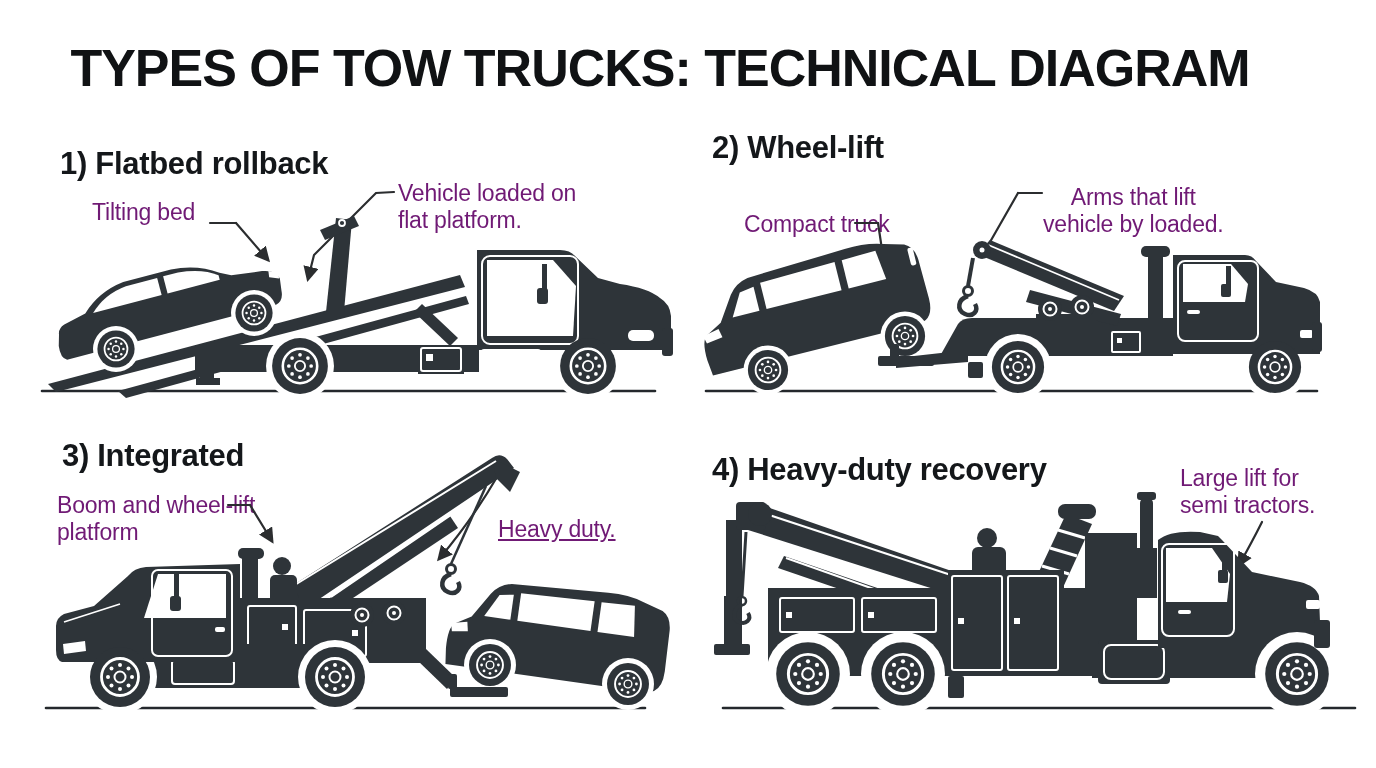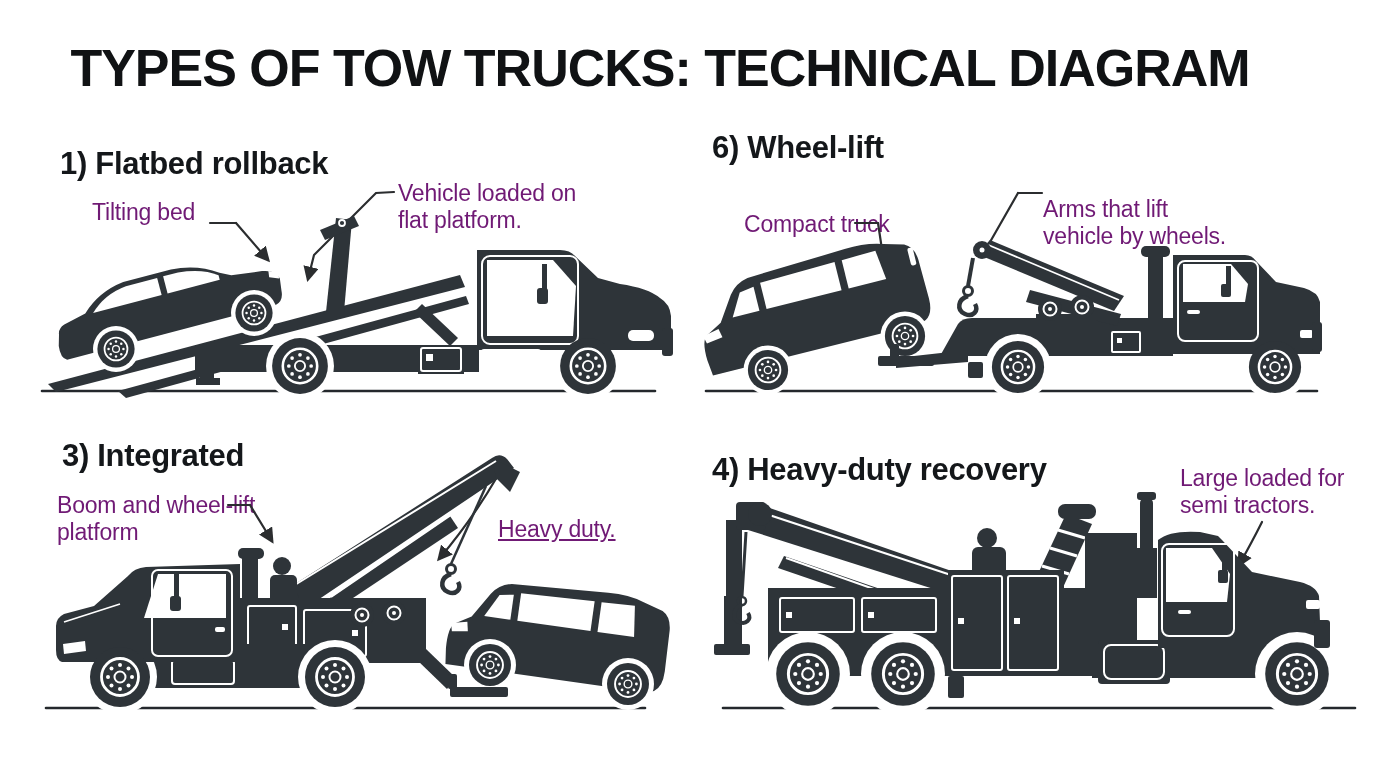--- a/index.html
+++ b/index.html
@@ -18,41 +18,41 @@
   .ground{stroke:#24282c;stroke-width:2.6;stroke-linecap:round;}
 </style>
 </head>
 <body>
 
 <div class="page">
 
   <div class="title">TYPES OF TOW TRUCKS: TECHNICAL DIAGRAM</div>
 
   <div class="qhead" style="left:60px;top:130px;margin-top:16px;">1) Flatbed rollback</div>
-  <div class="qhead" style="left:712px;top:130px;">6) Wheel-lift</div>
+  <div class="qhead" style="left:712px;top:130px;">2) Wheel-lift</div>
   <div class="qhead" style="left:62px;top:438px;">3) Integrated</div>
   <div class="qhead" style="left:712px;top:438px;margin-top:14px;">4) Heavy-duty recovery</div>
 
   <div class="lbl" style="left:92px;top:199px;text-align:right;">Tilting bed</div>
   <div class="lbl" style="left:398px;top:180px;">
     <span>Vehicle loaded on</span>
     <span>flat platform.</span>
   </div>
   <div class="lbl" style="left:744px;top:211px;">Compact truck</div>
-  <div class="lbl" style="left:1043px;top:196px;">
+  <div class="lbl" style="left:1043px;top:184px;text-align:center;">
     <span>Arms that lift</span>
-    <span>vehicle by wheels.</span>
+    <span>vehicle by loaded.</span>
   </div>
   <div class="lbl" style="left:57px;top:492px;">
     <span>Boom and wheel-lift</span>
     <span>platform</span>
   </div>
   <div class="lbl" style="left:498px;top:516px;text-decoration:underline;">Heavy duty.</div>
   <div class="lbl" style="left:1180px;top:465px;">
-    <span>Large loaded for</span>
+    <span>Large lift for</span>
     <span>semi tractors.</span>
   </div>
 
   <svg style="left:30px;top:178px;" width="650" height="235" viewBox="0 0 650 235">
     <defs>
       <marker id="m1" viewBox="0 0 10 10" refX="8" refY="5" markerWidth="7" markerHeight="7" orient="auto">
         <path d="M0,0 L10,5 L0,10 Z" fill="#2b2d2f"></path>
       </marker>
       <g id="w1">
         <circle r="30" class="ink"></circle>

